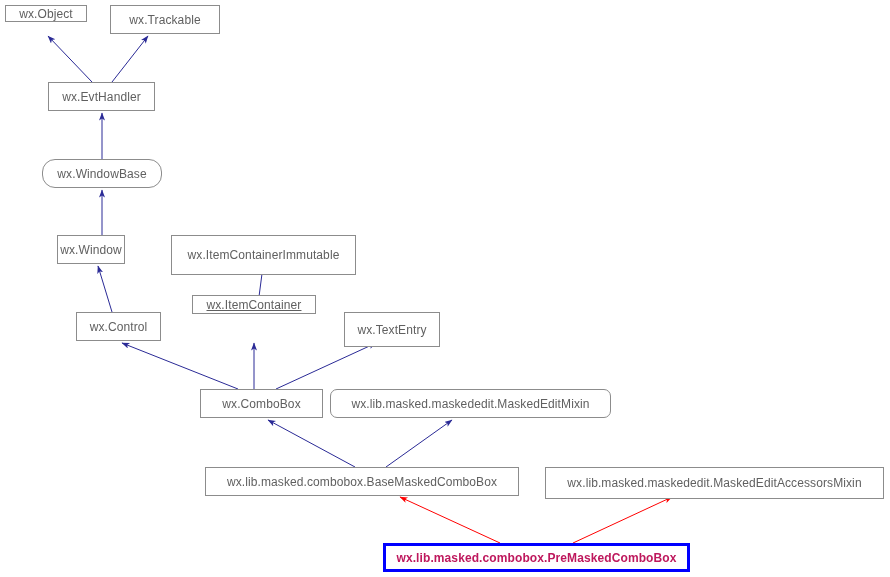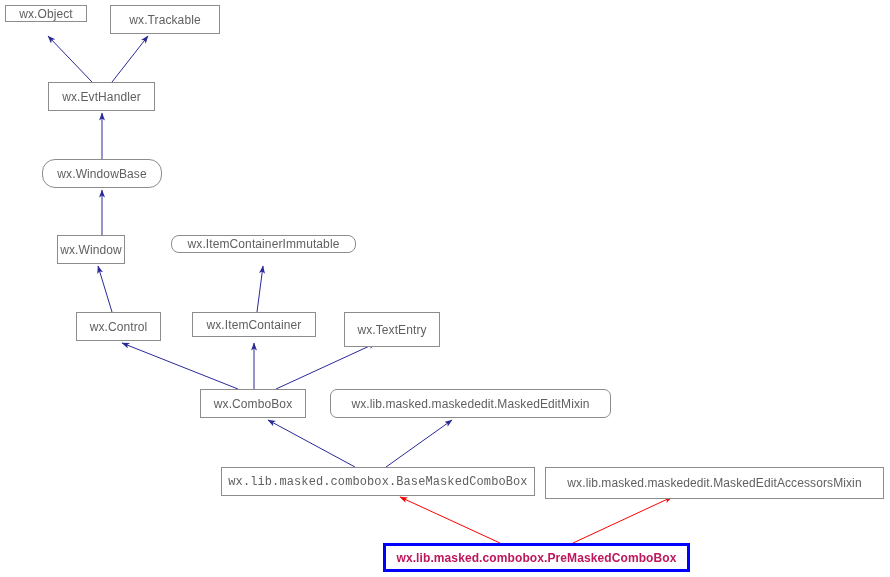--- a/index.html
+++ b/index.html
@@ -87,39 +87,39 @@
       </div>
       <div class="node" style="left: 48px; top: 82px; width: 107px; height: 29px;">
         <span class="node-label">wx.EvtHandler</span>
       </div>
       <div class="node" style="left: 42px; top: 159px; width: 120px; height: 29px; border-radius: 13px;">
         <span class="node-label">wx.WindowBase</span>
       </div>
       <div class="node" style="left: 57px; top: 235px; width: 68px; height: 29px;">
         <span class="node-label">wx.Window</span>
       </div>
-      <div class="node" style="left: 171px; top: 235px; width: 185px; height: 18px; border-radius: 8px;">
+      <div class="node" style="left: 171px; top: 235px; width: 185px; height: 40px;">
         <span class="node-label">wx.ItemContainerImmutable</span>
       </div>
       <div class="node" style="left: 76px; top: 312px; width: 85px; height: 29px;">
         <span class="node-label">wx.Control</span>
       </div>
-      <div class="node" style="left: 192px; top: 312px; width: 124px; height: 25px;">
+      <div class="node" style="left: 192px; top: 295px; width: 124px; height: 19px; text-decoration: underline;">
         <span class="node-label">wx.ItemContainer</span>
       </div>
       <div class="node" style="left: 344px; top: 312px; width: 96px; height: 35px;">
         <span class="node-label">wx.TextEntry</span>
       </div>
-      <div class="node" style="left: 200px; top: 389px; width: 106px; height: 29px;">
+      <div class="node" style="left: 200px; top: 389px; width: 123px; height: 29px;">
         <span class="node-label">wx.ComboBox</span>
       </div>
       <div class="node" style="left: 330px; top: 389px; width: 281px; height: 29px; border-radius: 7px;">
         <span class="node-label">wx.lib.masked.maskededit.MaskedEditMixin</span>
       </div>
-      <div class="node" style="left: 221px; top: 467px; width: 314px; height: 29px; font-family: Liberation Mono, monospace;">
+      <div class="node" style="left: 205px; top: 467px; width: 314px; height: 29px;">
         <span class="node-label">wx.lib.masked.combobox.BaseMaskedComboBox</span>
       </div>
       <div class="node" style="left: 545px; top: 467px; width: 339px; height: 32px;">
         <span class="node-label">wx.lib.masked.maskededit.MaskedEditAccessorsMixin</span>
       </div>
       <div class="node highlight" style="left: 383px; top: 543px; width: 307px; height: 29px;">
         <span class="node-label">wx.lib.masked.combobox.PreMaskedComboBox</span>
       </div>
     </div>
 

